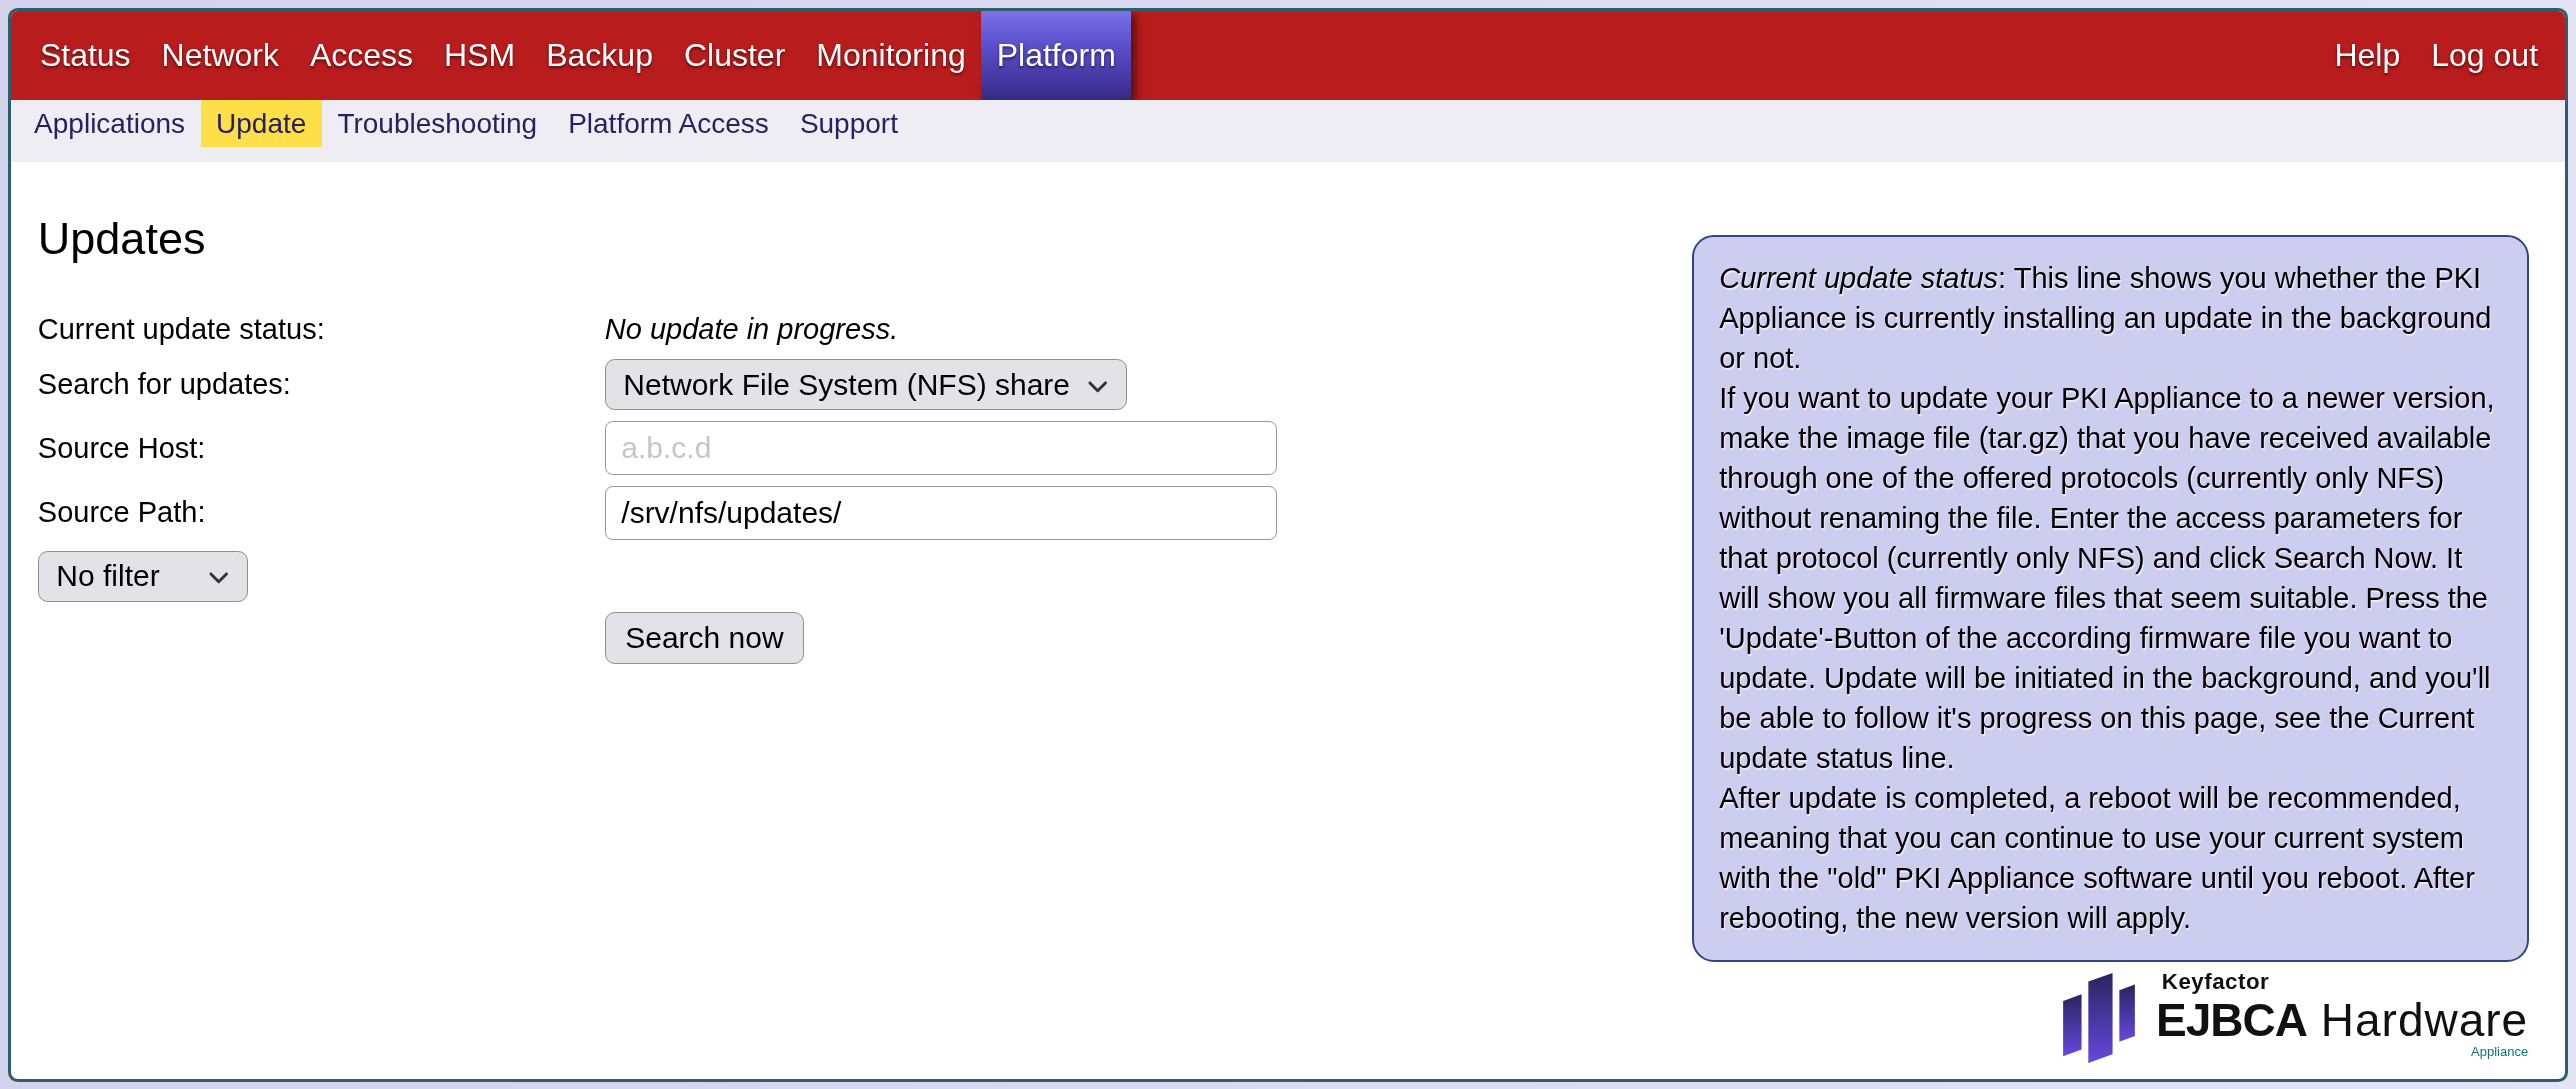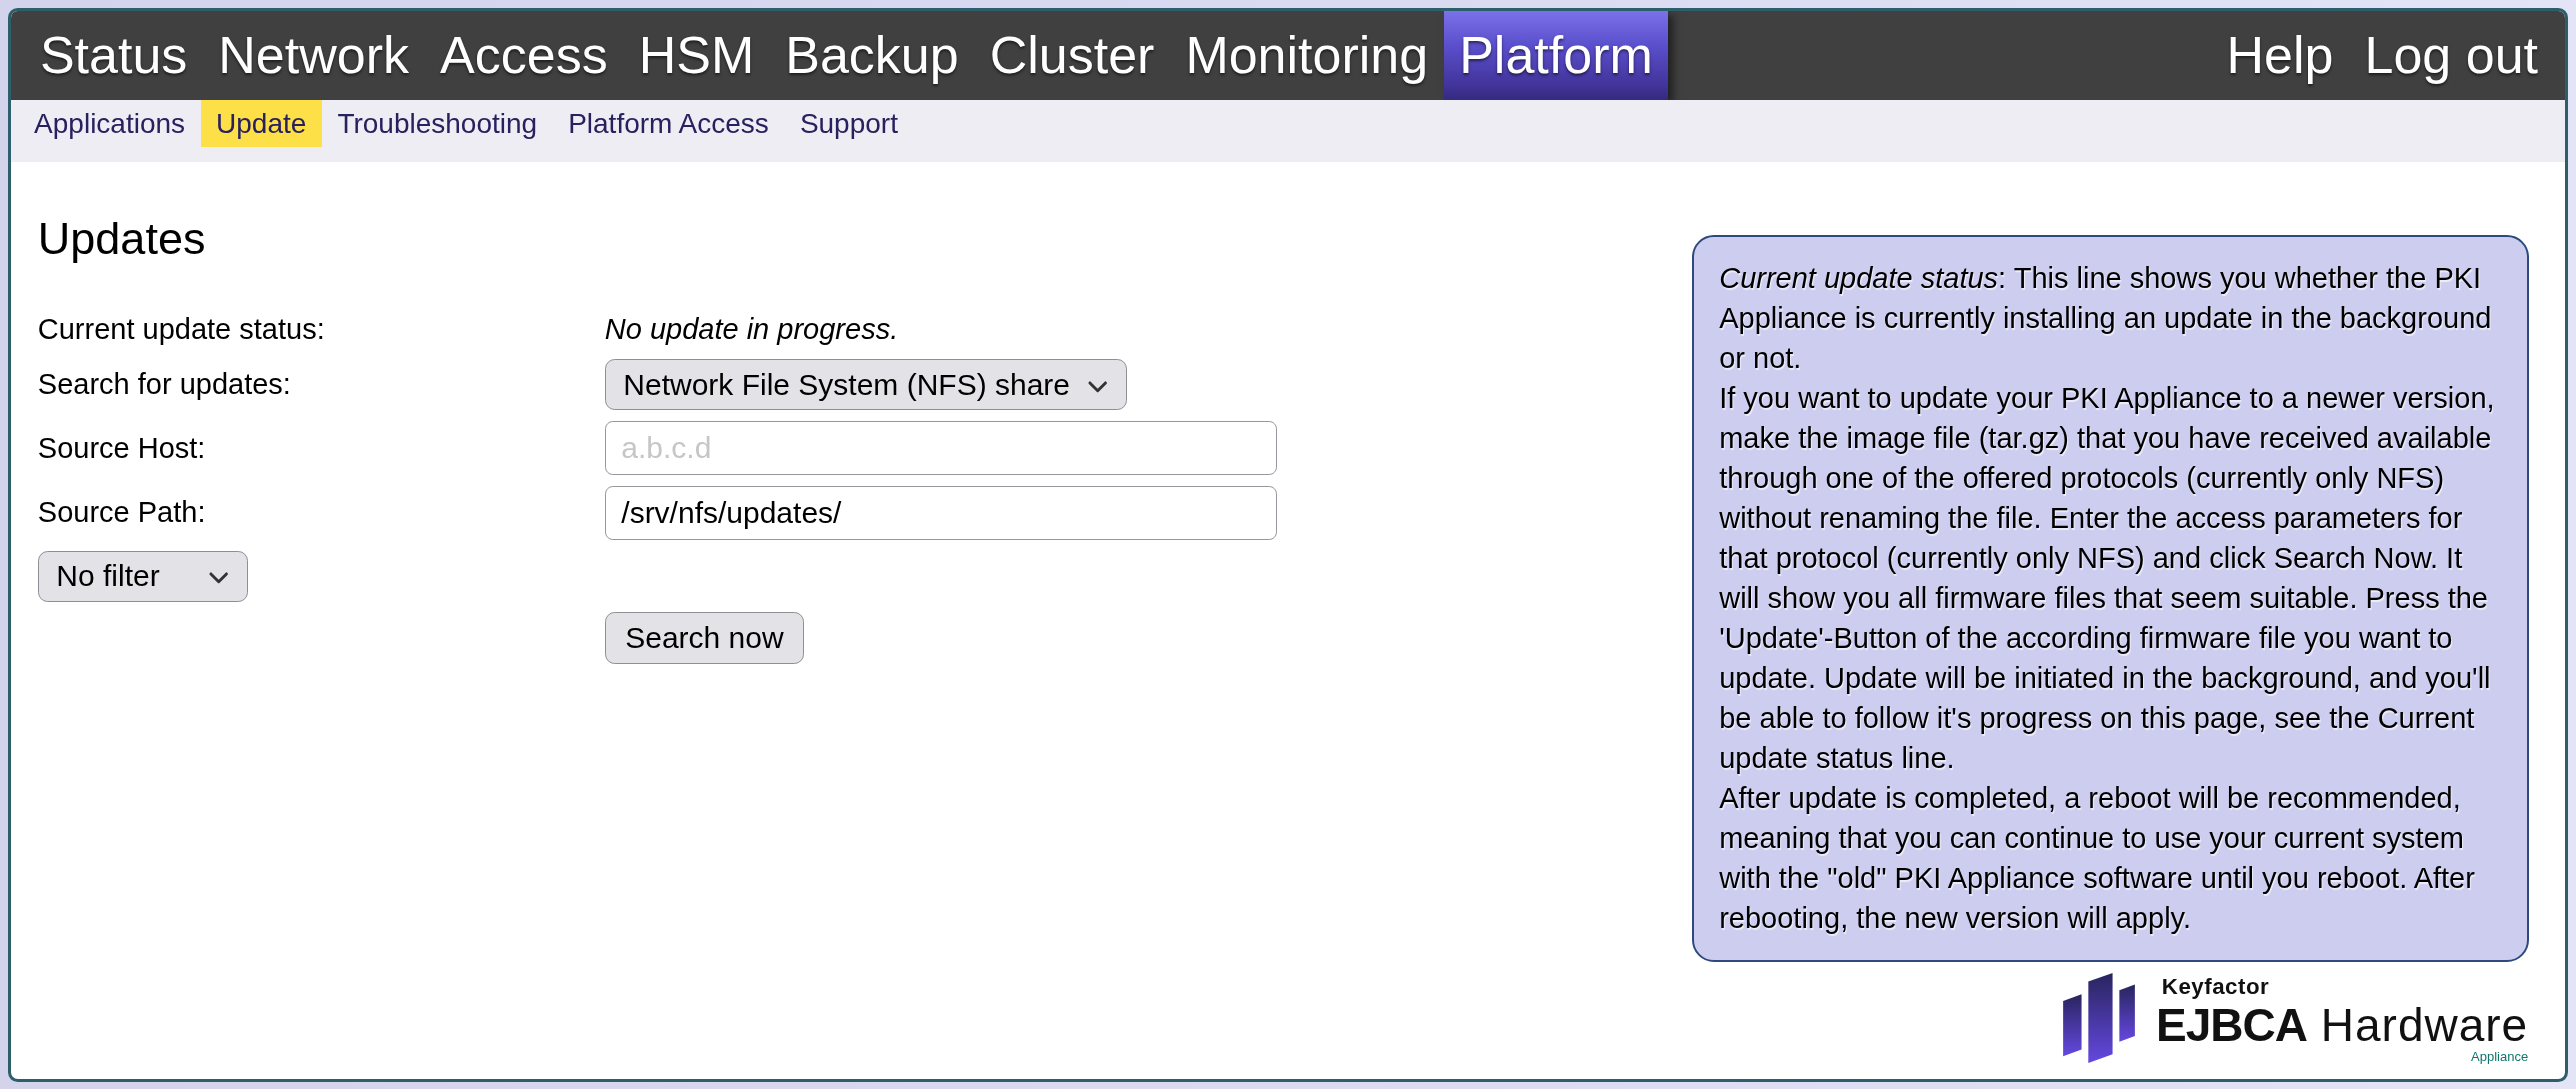--- a/index.html
+++ b/index.html
@@ -11,24 +11,24 @@
   }
   .page {
     position:absolute; left:7.8px; top:7.8px; right:7.8px; bottom:7.8px;
     border:3.9px solid #2d5e6c; border-radius:9.7px;
     background:#ffffff; overflow:hidden;
     display:flex; flex-direction:column;
   }
   
   .topnav {
     height:89px; flex:0 0 89px;
-    background:#404040;
+    background:#b91c1c;
     display:flex; align-items:stretch;
     padding:0 11.7px 0 13.6px;
-    color:#fff; font-size:52px;justify-content:space-between;
+    color:#fff; font-size:32px;justify-content:space-between;
   }
   .nav-item {
     display:flex; align-items:center;
     padding:0 15.5px; cursor:pointer; white-space:nowrap;
     text-shadow:0 1.9px 2.9px rgba(0,0,0,.55);
   }
   .nav-item.active {
     background:linear-gradient(180deg,#7b71e8 0%, #5a4ecb 40%, #413398 85%, #342a7e 100%);
     box-shadow:4.9px 3.9px 7.8px rgba(0,0,0,.5);
   }
@@ -78,21 +78,21 @@
     position:absolute; top:73px; right:36px; width:837px;
     background:#cdcdf0; border:2.9px solid #2c4a7d; border-radius:22px;
     padding:21.4px 25px;
     font-size:29px; line-height:40px; color:#000;
     text-shadow:1px 1.9px 1px rgba(255,255,255,.65);
   }
   .helpbox p { margin:0; }
   
   .logo {
     position:absolute; right:37px; bottom:15.5px;
-    display:flex; align-items:flex-end; gap:19.4px;
+    display:flex; align-items:flex-start; gap:19.4px;
   }
   .logo-bars { width:76px; height:95px; }
   .logo-text { display:flex; flex-direction:column; }
   .logo-kf { font-size:22.3px; font-weight:700; color:#111; letter-spacing:0.5px; margin-left:5.8px; }
   .logo-product { font-size:46px; color:#111; line-height:51px; white-space:nowrap; }
   .logo-product .bold { font-weight:700; letter-spacing:-1px; }
   .logo-product .light { font-weight:400; letter-spacing:1px; }
   .logo-appliance { font-size:13px; font-weight:400; color:#0f766e; text-align:right; margin-top:-1.9px; }
 </style>
 </head>

